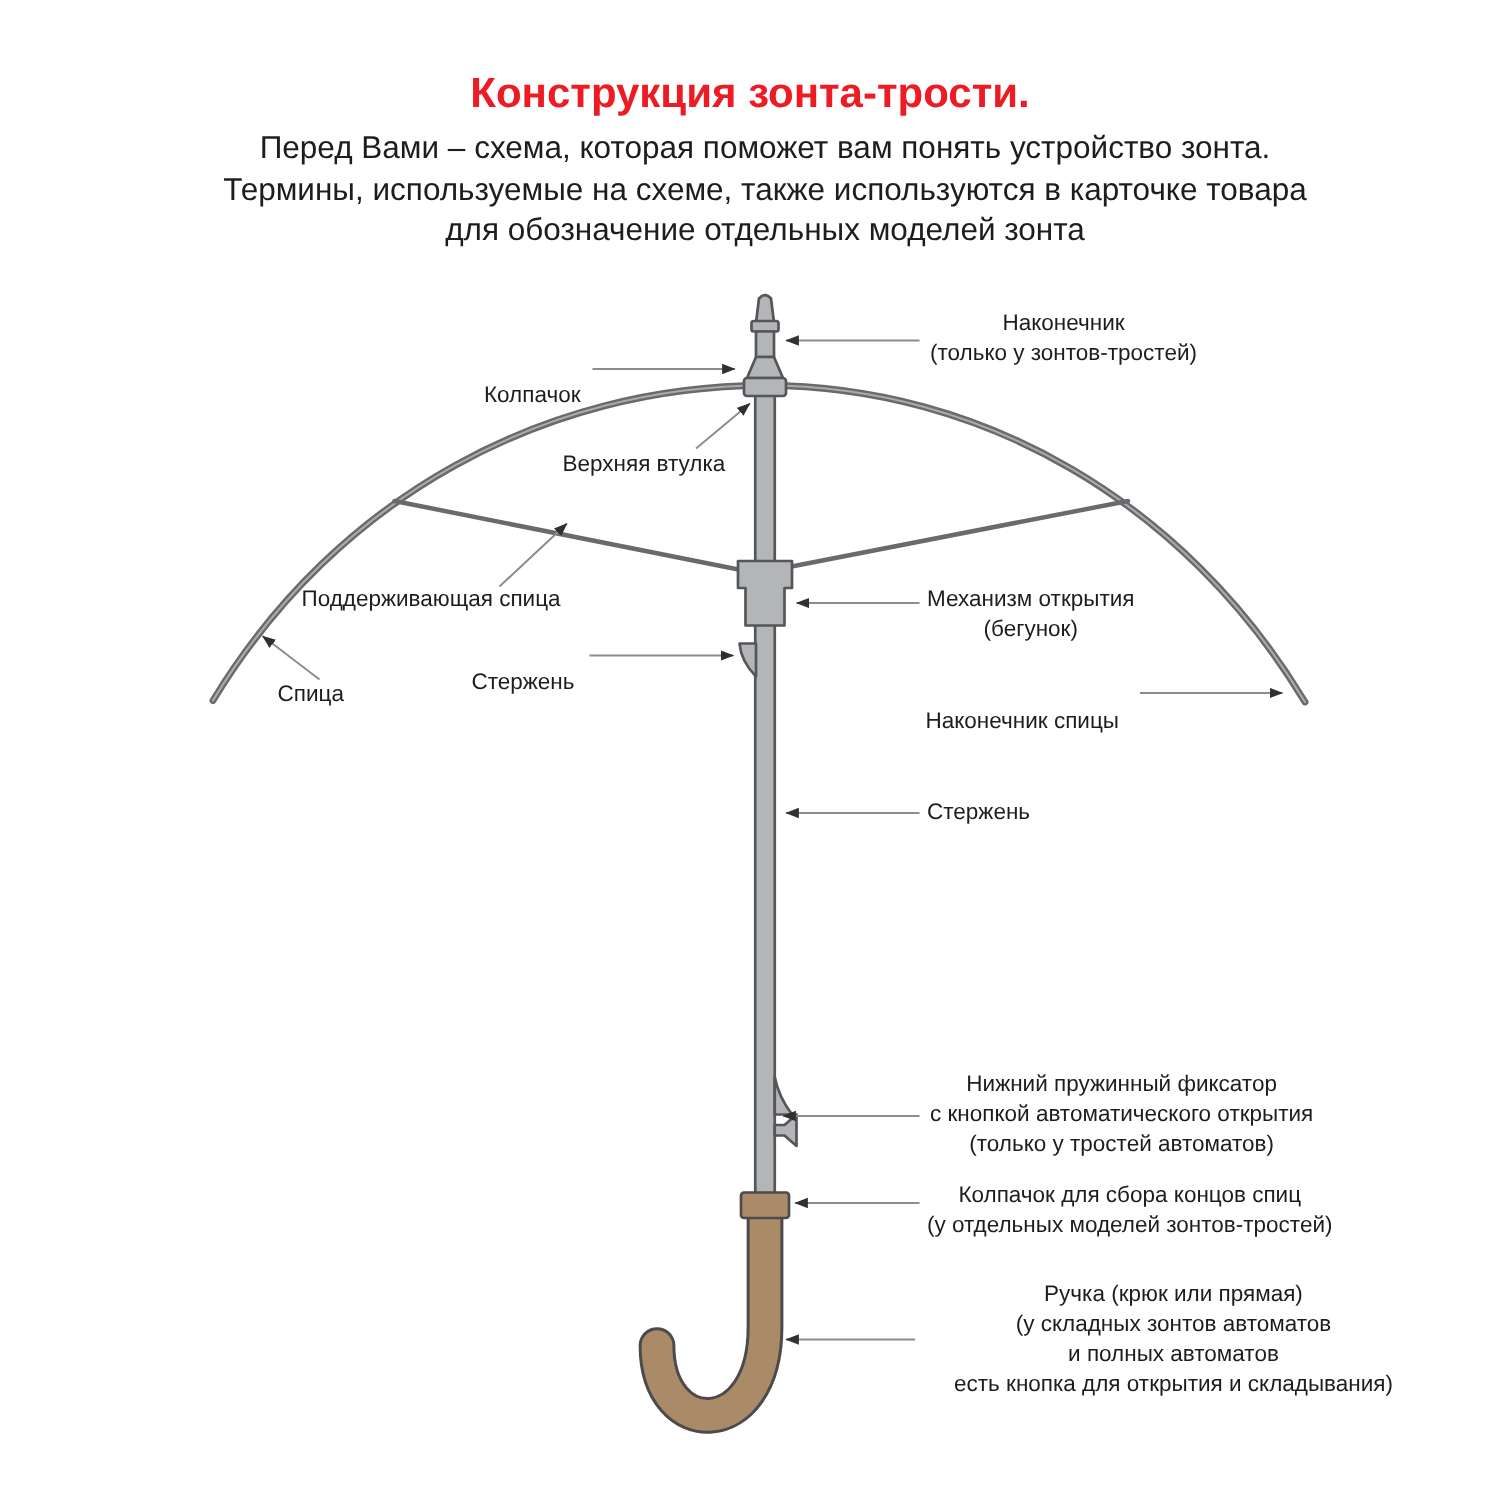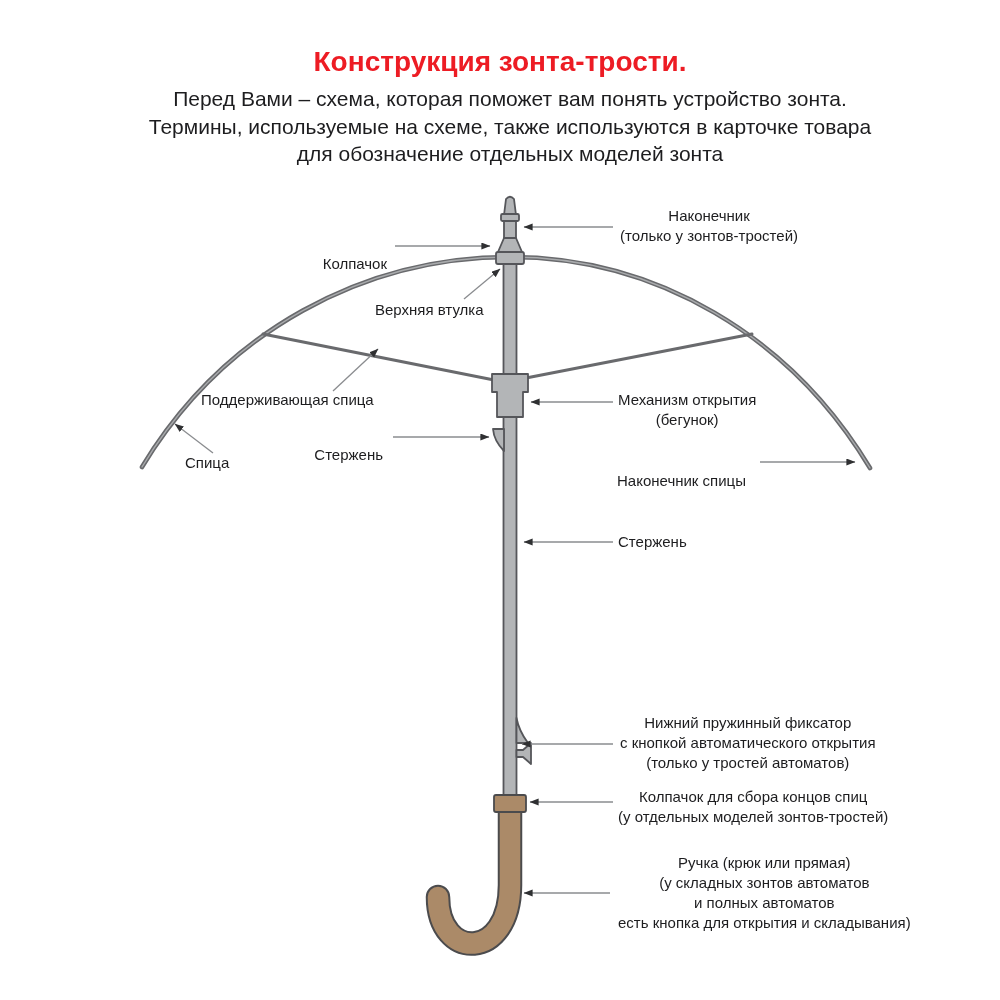--- a/index.html
+++ b/index.html
@@ -128,20 +128,20 @@
     <div>Нижний пружинный фиксатор</div>
     <div>с кнопкой автоматического открытия</div>
     <div>(только у тростей автоматов)</div>
   </div>
 
   <div class="lbl" style="left:618px;top:787px">
     <div>Колпачок для сбора концов спиц</div>
     <div>(у отдельных моделей зонтов-тростей)</div>
   </div>
 
-  <div class="lbl" style="left:618px;top:853px">
+  <div class="lbl" style="left:636px;top:853px">
     <div>Ручка (крюк или прямая)</div>
     <div>(у складных зонтов автоматов</div>
     <div>и полных автоматов</div>
     <div>есть кнопка для открытия и складывания)</div>
   </div>
 
 </div>
 
 </body></html>

